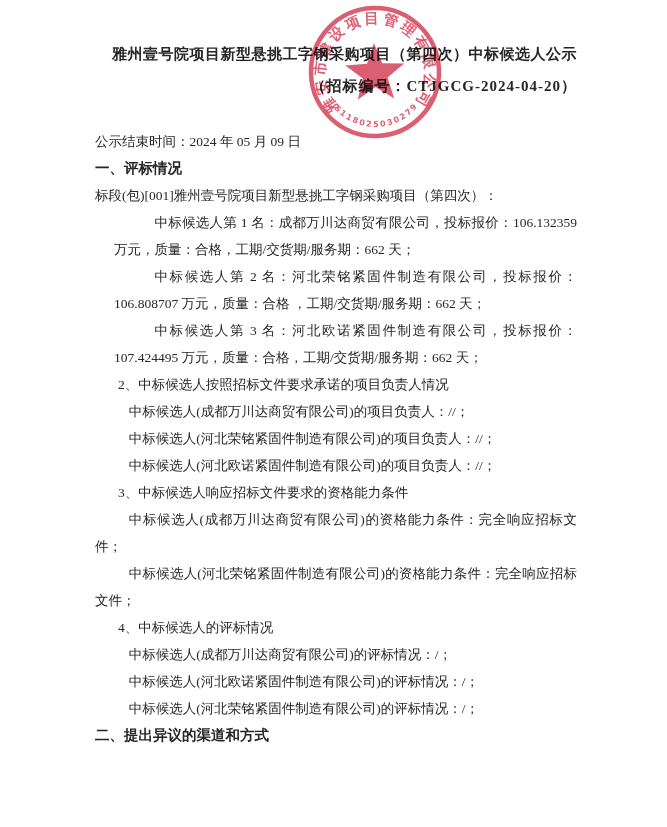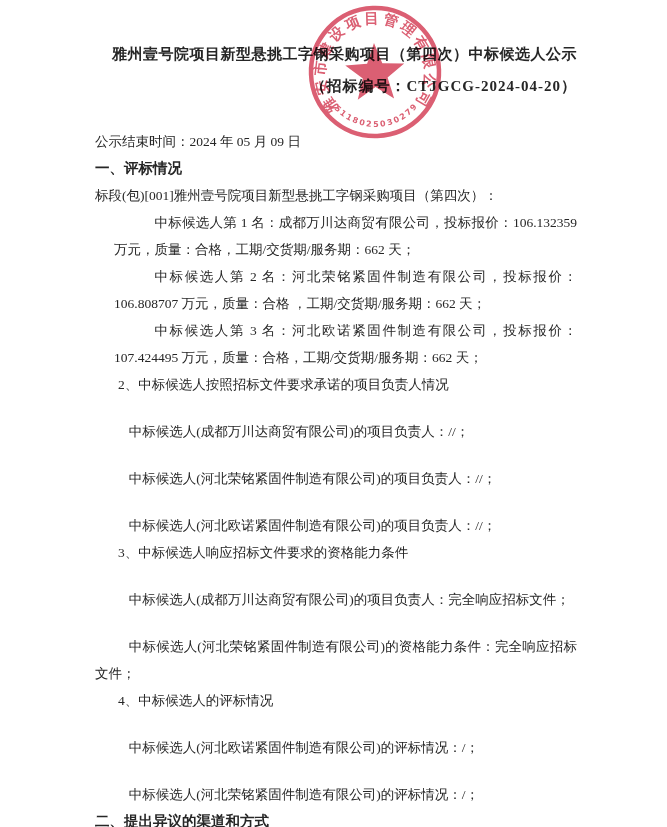--- a/index.html
+++ b/index.html
@@ -37,21 +37,21 @@
   .line {
     margin: 0;
     font-size: 13.5px;
     line-height: 27px;
     text-align: justify;
     text-justify: inter-ideograph;
   }
   .h1 { font-weight: bold; font-size: 14.5px; }
   .num  { text-indent: 1.7em; }
   .ind3  { text-indent: 3em; margin-left: 19px; }
-  .ind25 { text-indent: 2.5em; margin-top: 20px; }
+  .ind25 { text-indent: 2.5em; }
   .seal {
     position: absolute;
     left: 305px;
     top: 2px;
     z-index: 2;
     opacity: 0.88;
     mix-blend-mode: multiply;
     transform: rotate(-2deg);
     pointer-events: none;
   }
@@ -88,23 +88,24 @@
       <p class="line h1">一、评标情况</p>
       <p class="line">标段(包)[001]雅州壹号院项目新型悬挑工字钢采购项目（第四次）：</p>
       <p class="line ind3">中标候选人第 1 名：成都万川达商贸有限公司，投标报价：106.132359 万元，质量：合格，工期/交货期/服务期：662 天；</p>
       <p class="line ind3">中标候选人第 2 名：河北荣铭紧固件制造有限公司，投标报价：106.808707 万元，质量：合格 ，工期/交货期/服务期：662 天；</p>
       <p class="line ind3">中标候选人第 3 名：河北欧诺紧固件制造有限公司，投标报价：107.424495 万元，质量：合格，工期/交货期/服务期：662 天；</p>
       <p class="line num">2、中标候选人按照招标文件要求承诺的项目负责人情况</p>
       <p class="line ind25">中标候选人(成都万川达商贸有限公司)的项目负责人：//；</p>
       <p class="line ind25">中标候选人(河北荣铭紧固件制造有限公司)的项目负责人：//；</p>
       <p class="line ind25">中标候选人(河北欧诺紧固件制造有限公司)的项目负责人：//；</p>
       <p class="line num">3、中标候选人响应招标文件要求的资格能力条件</p>
-      <p class="line ind25">中标候选人(成都万川达商贸有限公司)的项目负责人：完全响应招标文件；</p>
+      <p class="line ind25">中标候选人(成都万川达商贸有限公司)的资格能力条件：完全响应招标文件；</p>
       <p class="line ind25">中标候选人(河北荣铭紧固件制造有限公司)的资格能力条件：完全响应招标文件；</p>
       <p class="line num">4、中标候选人的评标情况</p>
+      <p class="line ind25">中标候选人(成都万川达商贸有限公司)的评标情况：/；</p>
       <p class="line ind25">中标候选人(河北欧诺紧固件制造有限公司)的评标情况：/；</p>
       <p class="line ind25">中标候选人(河北荣铭紧固件制造有限公司)的评标情况：/；</p>
       <p class="line h1">二、提出异议的渠道和方式</p>
 
     </div>
 
   </div>
 </div>
 
 </body></html>

